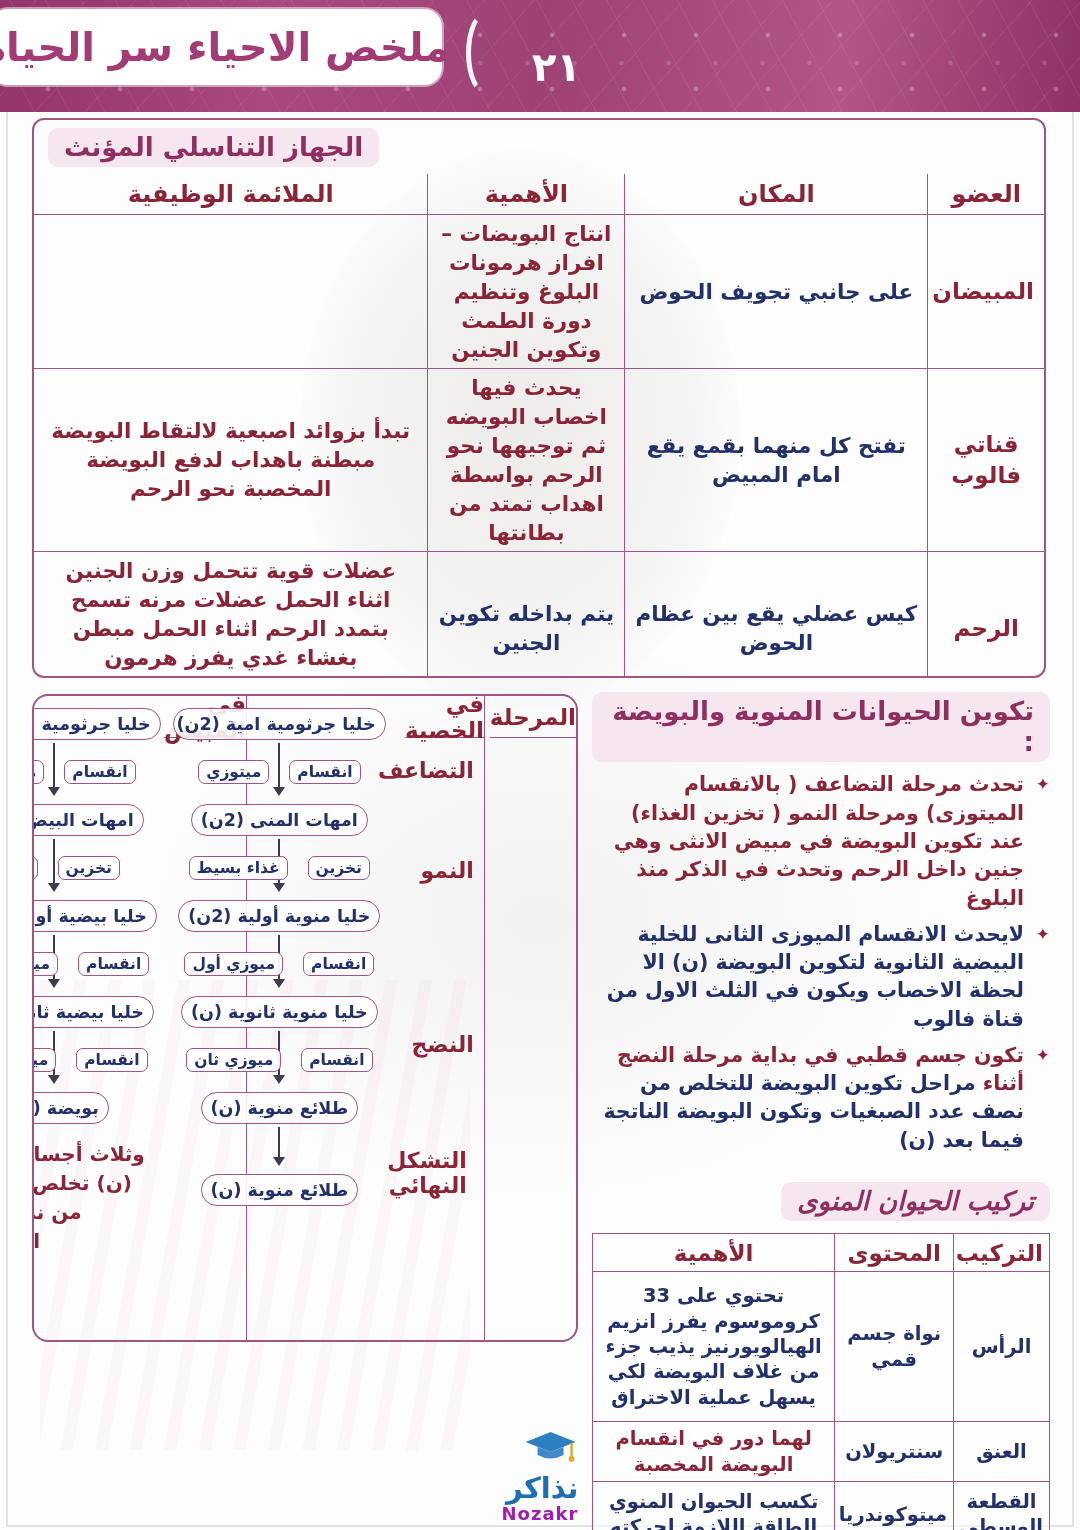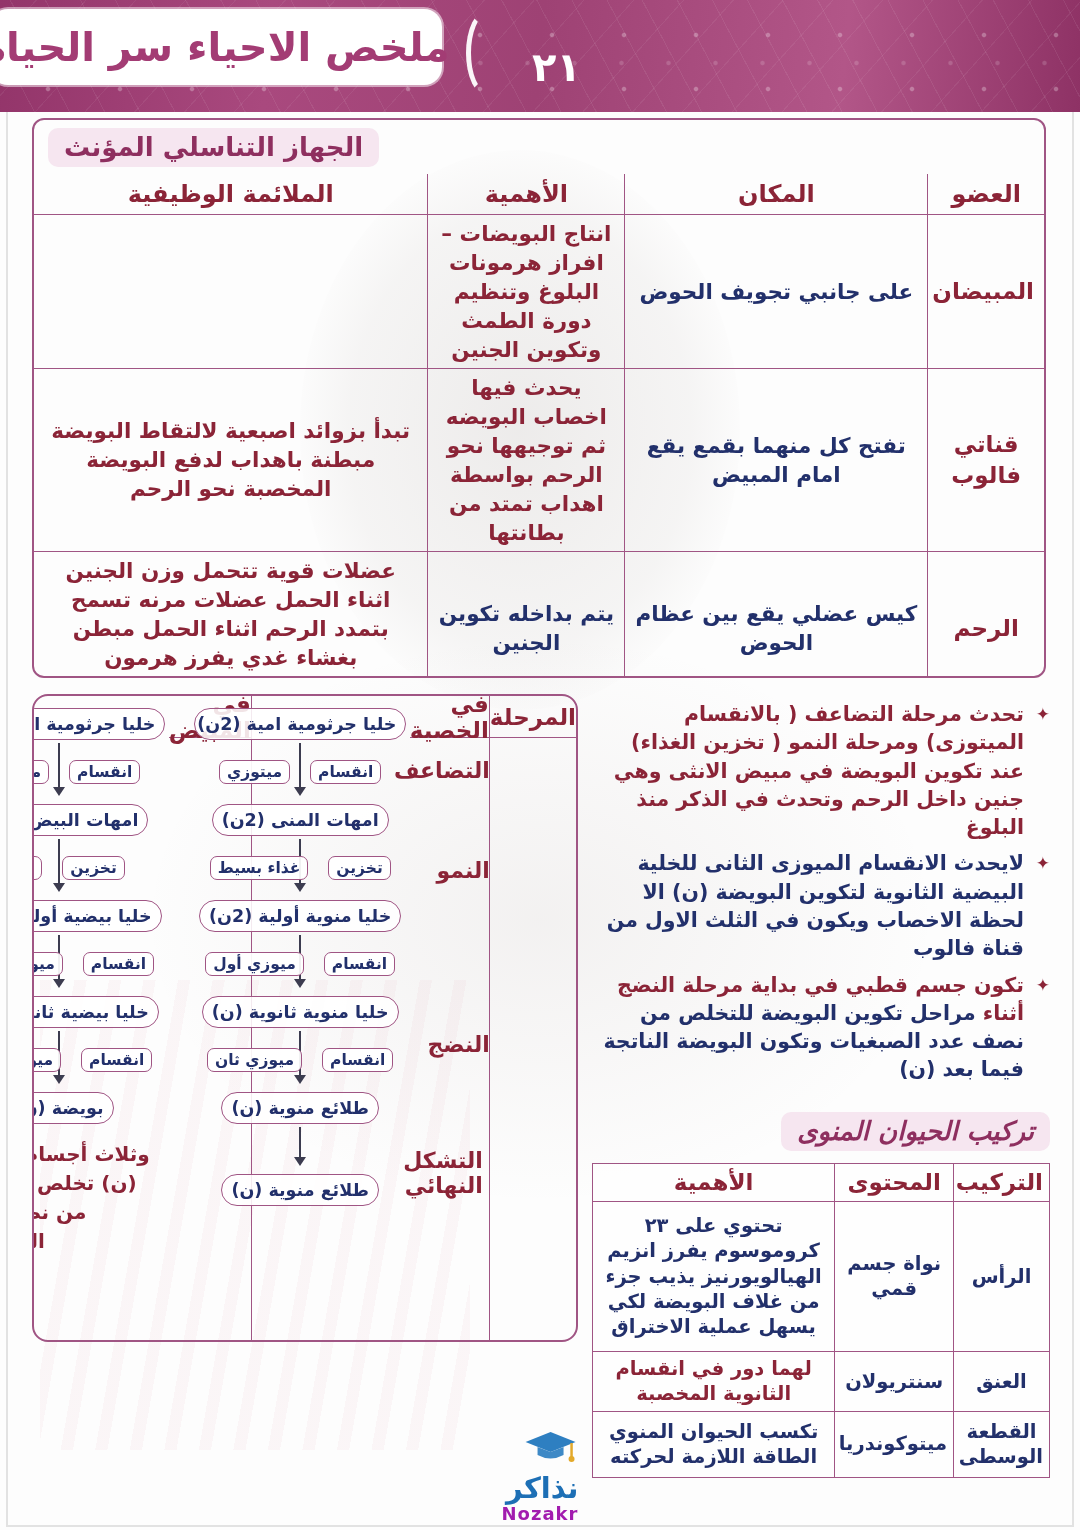--- a/index.html
+++ b/index.html
@@ -73,21 +73,21 @@
   .repro-table tbody tr:last-child > * { border-bottom:none; }
   .repro-table td { font-size:21.5px; line-height:1.35; }
   .repro-table .organ { color:var(--maroon); font-size:23px; }
   .col-organ { width:11.5%; } .col-loc { width:30%; } .col-imp { width:19.5%; } .col-adapt { width:39%; }
   tr.r1 { height:124px; } tr.r2 { height:152px; } tr.r3 { height:94px; }
 
   
   .flow-panel { position:absolute; top:694px; left:32px; width:546px; height:648px; z-index:1;
     border:2.5px solid var(--purple); border-radius:16px; overflow:hidden; display:flex; }
   .flow-col { display:flex; flex-direction:row; }
-  .flow-col:not(:last-child) { border-inline-end:1.8px solid var(--purple); }
+  .flow-col:not(:last-child) { border-inline-end:1.8px solid var(--purple);gap:16px; }
   .stage-col { width:92px; } .testis-col { width:238px; } .ovary-col { flex:1; }
   .flow-head { height:42px; border-bottom:1.8px solid var(--purple); display:flex; align-items:center;
     justify-content:center; color:var(--maroon); font-weight:bold; font-size:23px; }
   .flow-body { flex:1; position:relative; }
   .stage-label { position:absolute; width:100%; text-align:center; color:var(--maroon);
     font-weight:bold; font-size:22px; line-height:1.15; }
   .stage-label.s1 { top:62px;text-align:center; } .stage-label.s2 { top:162px; } .stage-label.s3 { top:336px; }
   .stage-label.s4 { top:452px; padding:0 7px; }
   .chain { display:flex; flex-direction:column; align-items:center; padding-top:12px; }
   .fc-box { border:1.8px solid var(--purple); border-radius:16px; padding:5px 9px;
@@ -247,20 +247,21 @@
           <span class="fc-lab">انقسام</span>
           <span class="fc-lab">ميوزي ثان</span>
         </div>
         <div class="fc-box">بويضة (ن)</div>
         <div class="fc-note">وثلاث أجسام قطبية (ن) تخلص البويضة من نصف عدد الصبغيات</div>
       </div>
     </div>
   </section>
 
   <section class="right-col">
+    <div class="sec-badge">تكوين الحيوانات المنوية والبويضة :</div>
 
     <ul class="bullets">
       <li>
         <span class="bullet-mark">✦</span>
         <span class="maroon">تحدث مرحلة التضاعف ( بالانقسام الميتوزى) ومرحلة النمو ( تخزين الغذاء) عند تكوين البويضة في مبيض الانثى وهي جنين داخل الرحم وتحدث في الذكر منذ البلوغ</span>
       </li>
       <li>
         <span class="bullet-mark">✦</span>
         <span class="navy">لايحدث الانقسام الميوزى الثانى للخلية البيضية الثانوية لتكوين البويضة (ن) الا لحظة الاخصاب ويكون في الثلث الاول من قناة فالوب</span>
       </li>
@@ -278,26 +279,26 @@
         <tr>
           <th class="sp-c1">التركيب</th>
           <th class="sp-c2">المحتوى</th>
           <th class="sp-c3">الأهمية</th>
         </tr>
       </thead>
       <tbody>
         <tr class="sr1">
           <td class="navy">الرأس</td>
           <td class="navy">نواة جسم قمي</td>
-          <td class="navy">تحتوي على ٢٣ كروموسوم يفرز انزيم الهيالويورنيز يذيب جزء من غلاف البويضة لكي يسهل عملية الاختراق</td>
+          <td class="navy">تحتوي على 33 كروموسوم يفرز انزيم الهيالويورنيز يذيب جزء من غلاف البويضة لكي يسهل عملية الاختراق</td>
         </tr>
         <tr class="sr2">
           <td class="navy">العنق</td>
           <td class="navy">سنتريولان</td>
-          <td class="maroon">لهما دور في انقسام الثانوية المخصبة</td>
+          <td class="maroon">لهما دور في انقسام البويضة المخصبة</td>
         </tr>
         <tr class="sr3">
           <td class="navy">القطعة الوسطى</td>
           <td class="navy">ميتوكوندريا</td>
           <td class="navy">تكسب الحيوان المنوي الطاقة اللازمة لحركته</td>
         </tr>
 
       </tbody>
     </table>
   </section>

